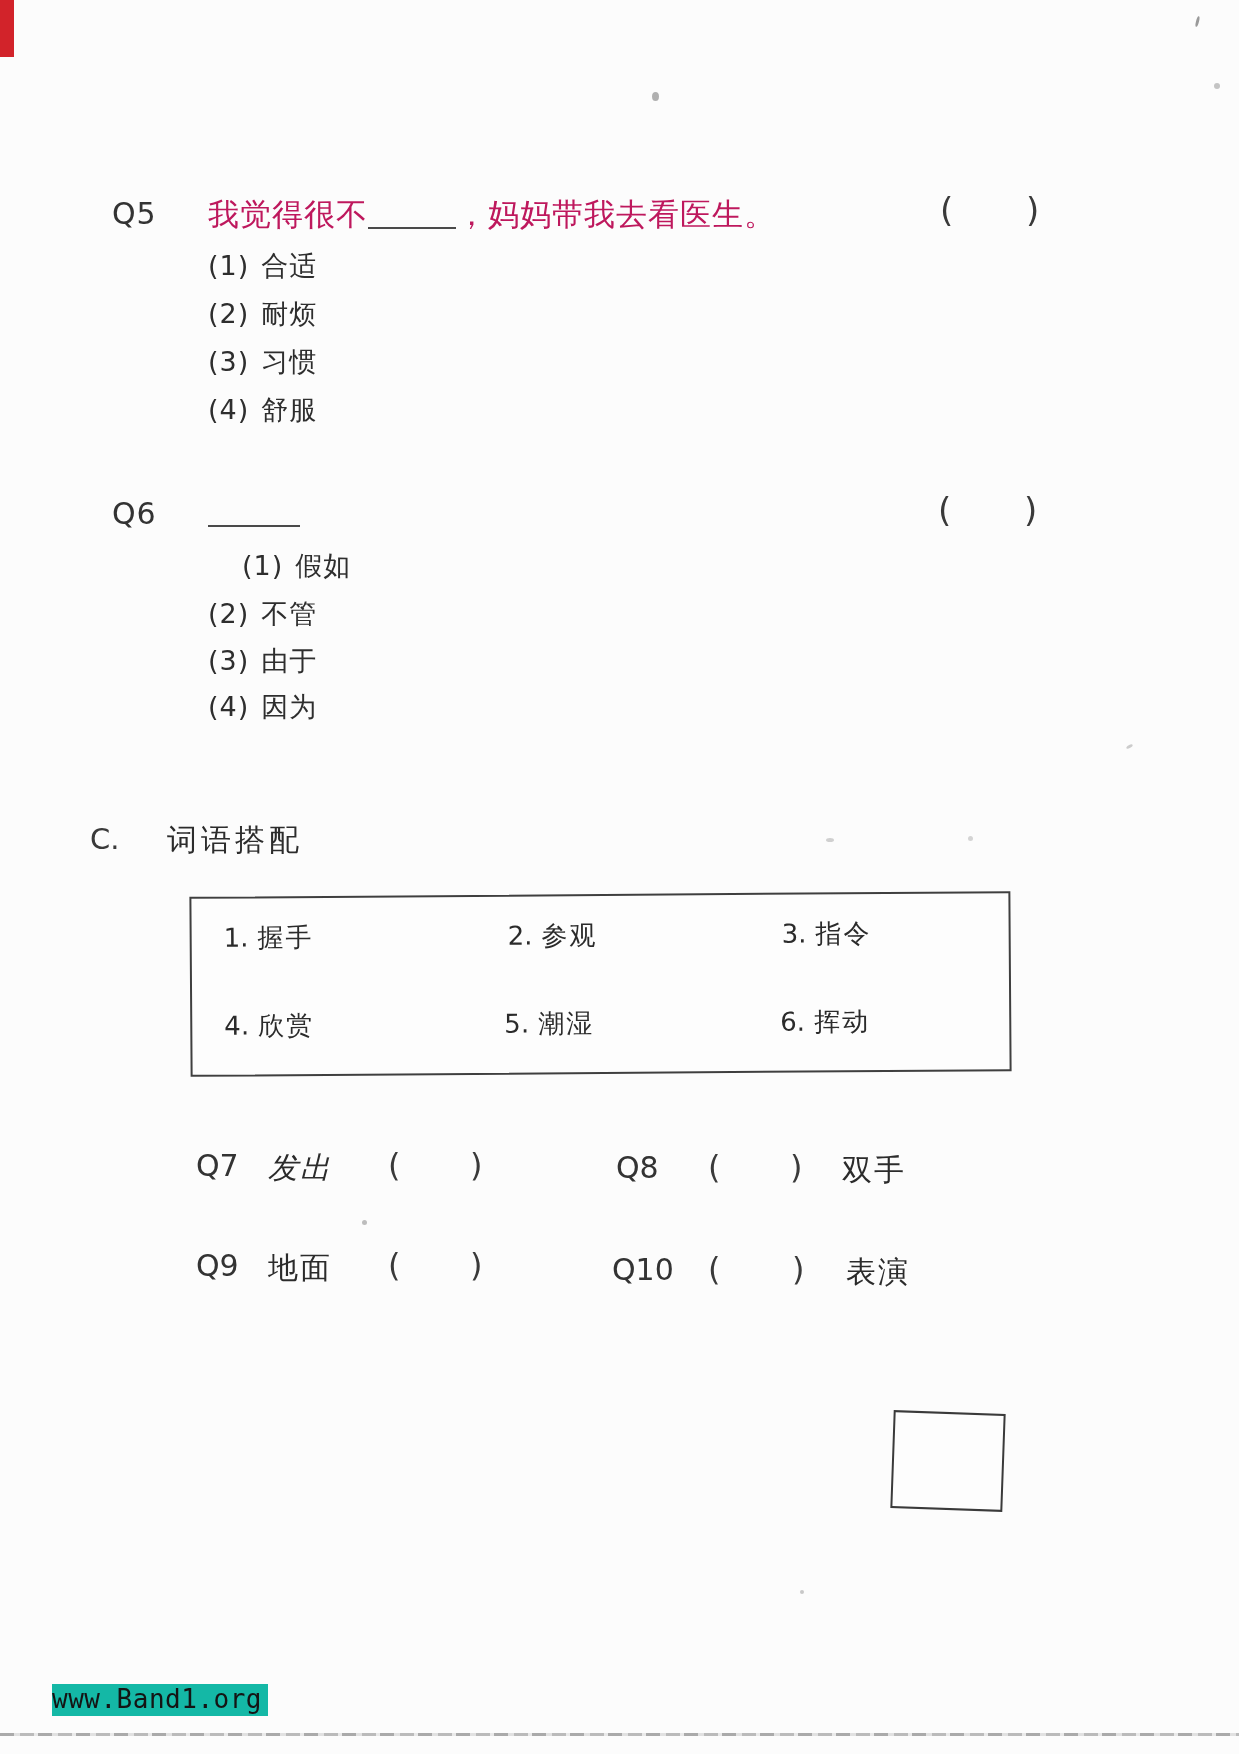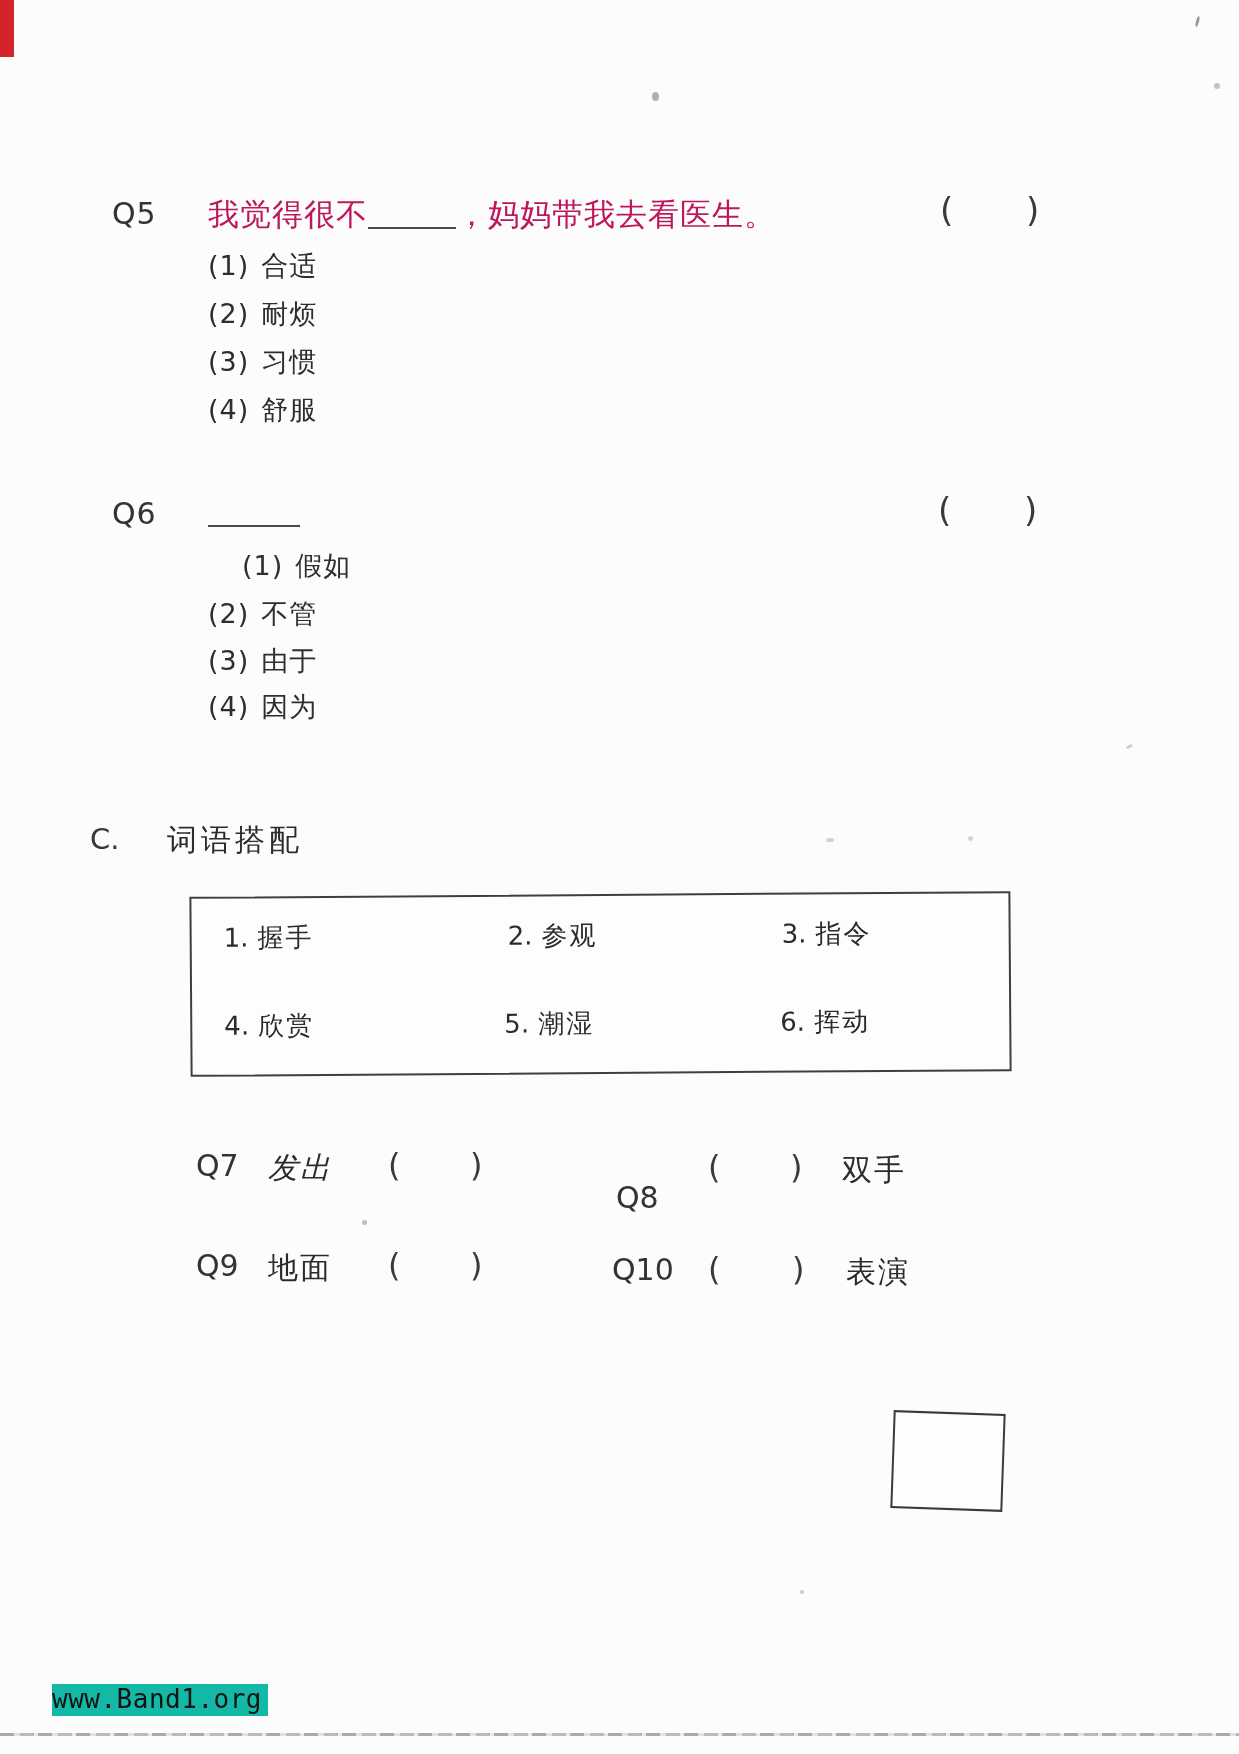--- a/index.html
+++ b/index.html
@@ -92,21 +92,21 @@
     <div class="bank-item" style="left:32px;top:110px;"><span class="bank-num">4.</span><span>欣赏</span></div>
     <div class="bank-item" style="left:312px;top:110px;"><span class="bank-num">5.</span><span>潮湿</span></div>
     <div class="bank-item" style="left:588px;top:110px;"><span class="bank-num">6.</span><span>挥动</span></div>
   </div>
 
   <div class="abs match-label" style="left:196px;top:1148px;">Q7</div>
   <div class="abs match-word" style="left:268px;top:1148px;font-style:italic;">发出</div>
   <div class="abs match-paren" style="left:388px;top:1146px;">(</div>
   <div class="abs match-paren" style="left:470px;top:1146px;">)</div>
 
-  <div class="abs match-label" style="left:616px;top:1150px;margin-top:30px;">Q8</div>
+  <div class="abs match-label" style="left:616px;top:1150px;">Q8</div>
   <div class="abs match-paren" style="left:708px;top:1148px;">(</div>
   <div class="abs match-paren" style="left:790px;top:1148px;">)</div>
   <div class="abs match-word" style="left:842px;top:1150px;">双手</div>
 
   <div class="abs match-label" style="left:196px;top:1248px;">Q9</div>
   <div class="abs match-word" style="left:268px;top:1248px;">地面</div>
   <div class="abs match-paren" style="left:388px;top:1246px;">(</div>
   <div class="abs match-paren" style="left:470px;top:1246px;">)</div>
 
   <div class="abs match-label" style="left:612px;top:1252px;">Q10</div>

